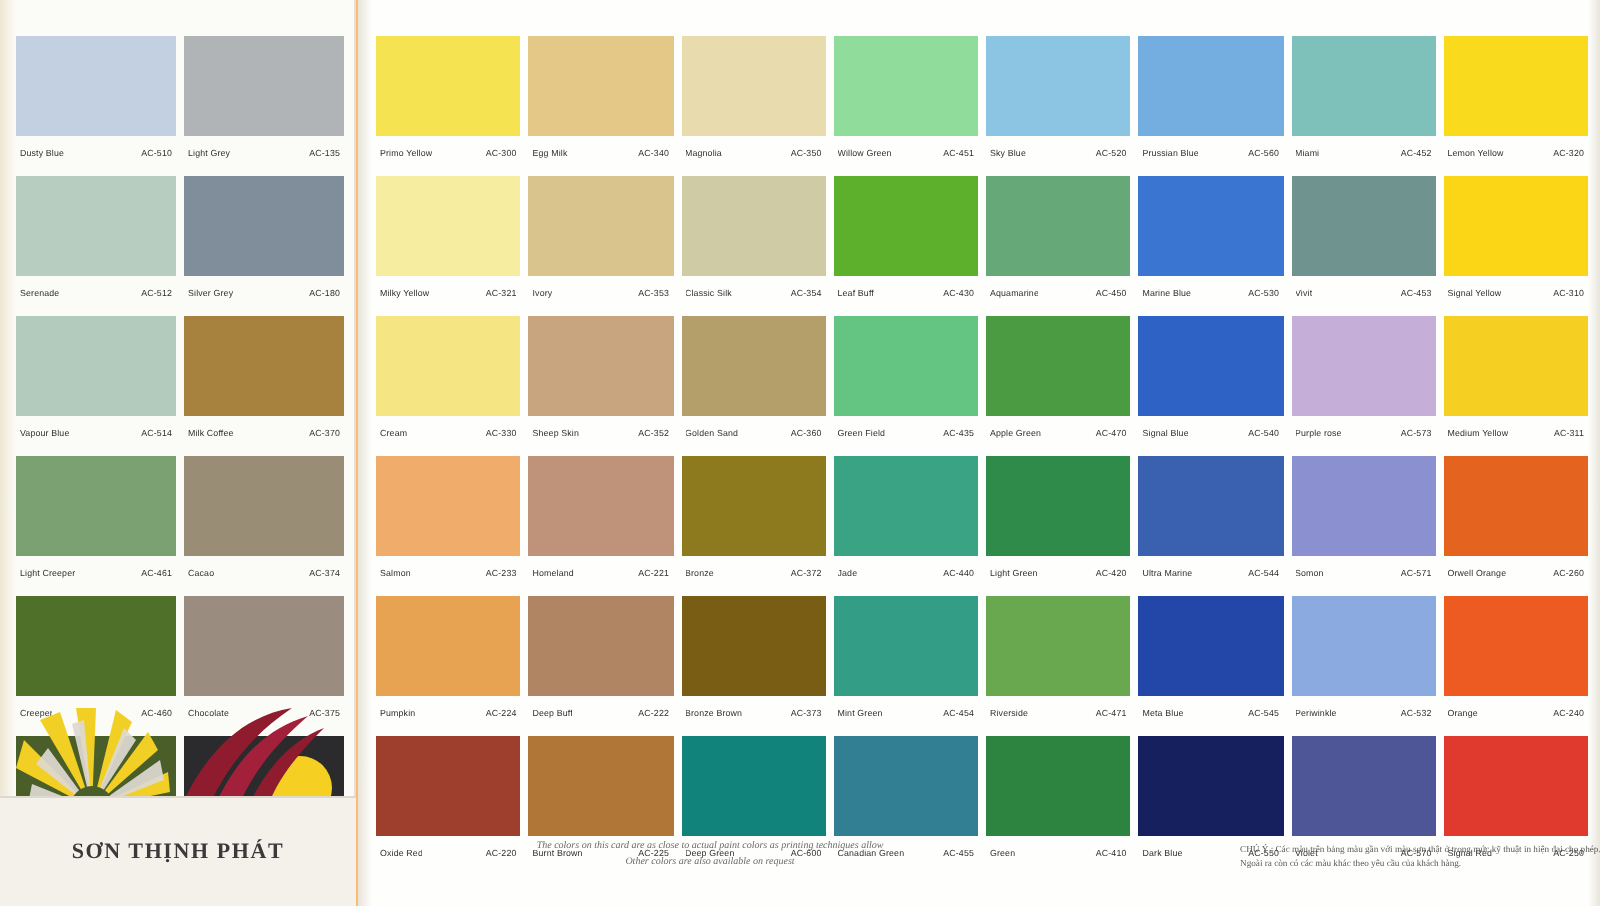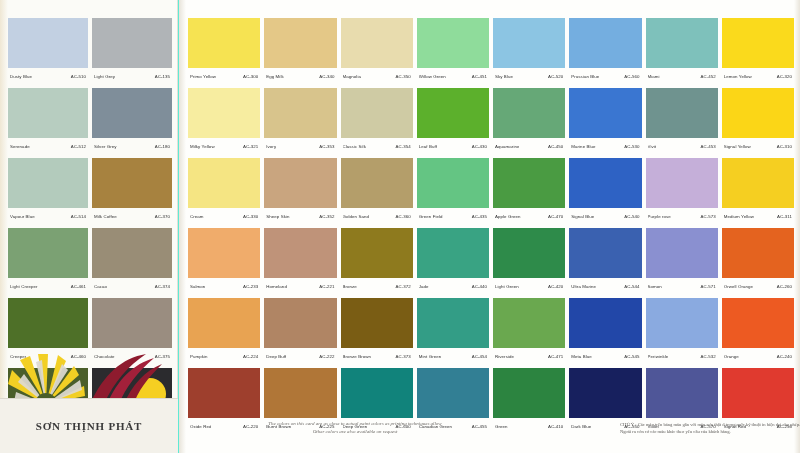--- a/index.html
+++ b/index.html
@@ -6,21 +6,21 @@
   html,body { width:800px; height:453px; }
   body {
     font-family:"Liberation Sans", sans-serif;
     background:#ffffff;
     overflow:hidden;
     position:relative;
   }
   #page {
     position:relative;
     width:796px; height:453px;
-    background:#5eead4;
+    background:#fdba74;
   }
 
   
   .page-left {
     position:absolute; left:0; top:0;
     width:178px; height:453px;
     background:#fbfbf7;
     border-right:1px solid #e4e0d6;
   }
   .page-left:before{

